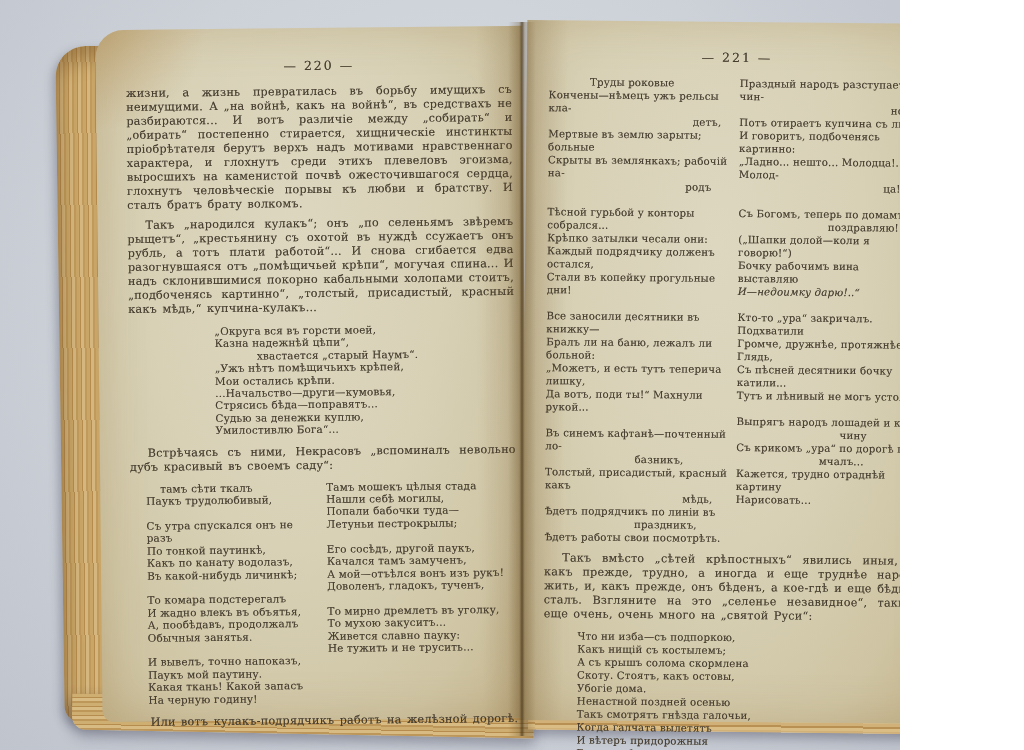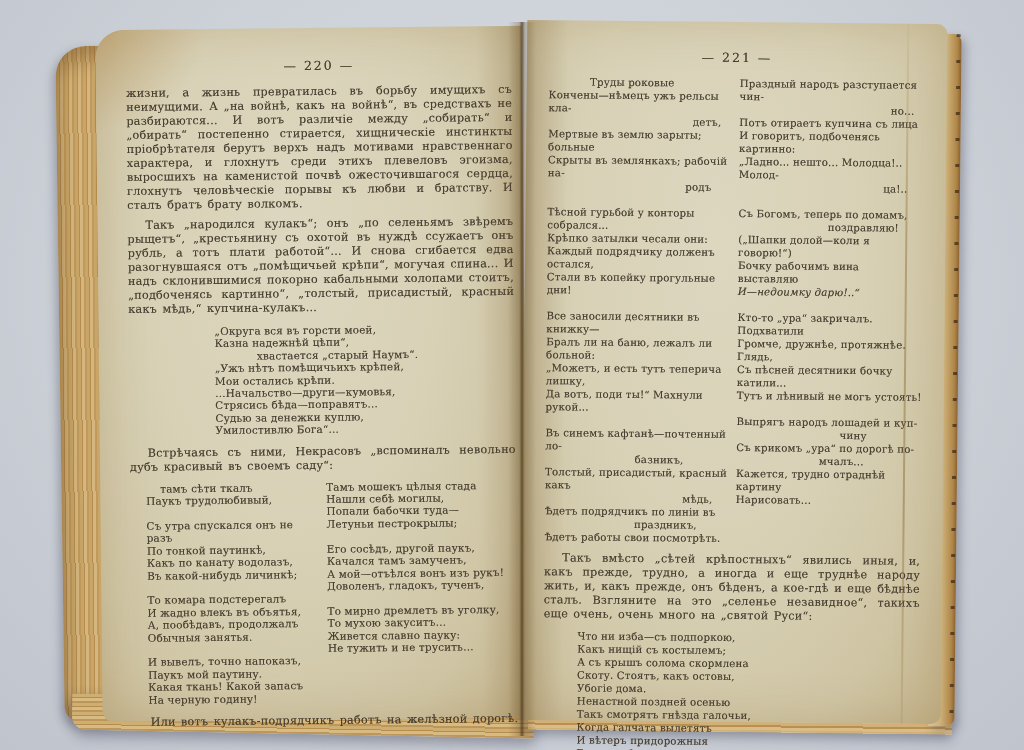--- a/index.html
+++ b/index.html
@@ -1,17 +1,17 @@
 <!DOCTYPE html>
 <html><head>
 <meta charset="utf-8">
 <style>
   html,body{margin:0;padding:0;}
   .scene{
-    position:relative;width:1024px;height:750px;overflow:hidden;
+    position:relative;width:900px;height:750px;overflow:hidden;
     background:radial-gradient(ellipse at 50% 38%, #d6dae1 0%, #cdd2d9 55%, #bfc4cd 100%);
     font-family:"DejaVu Serif", serif;
   }
   
   .edge-left{
     position:absolute;left:60px;top:46px;width:58px;height:676px;
     transform:rotate(-0.8deg);
     border-top-left-radius:30px;border-bottom-left-radius:16px;
     background:
       repeating-linear-gradient(90deg,

